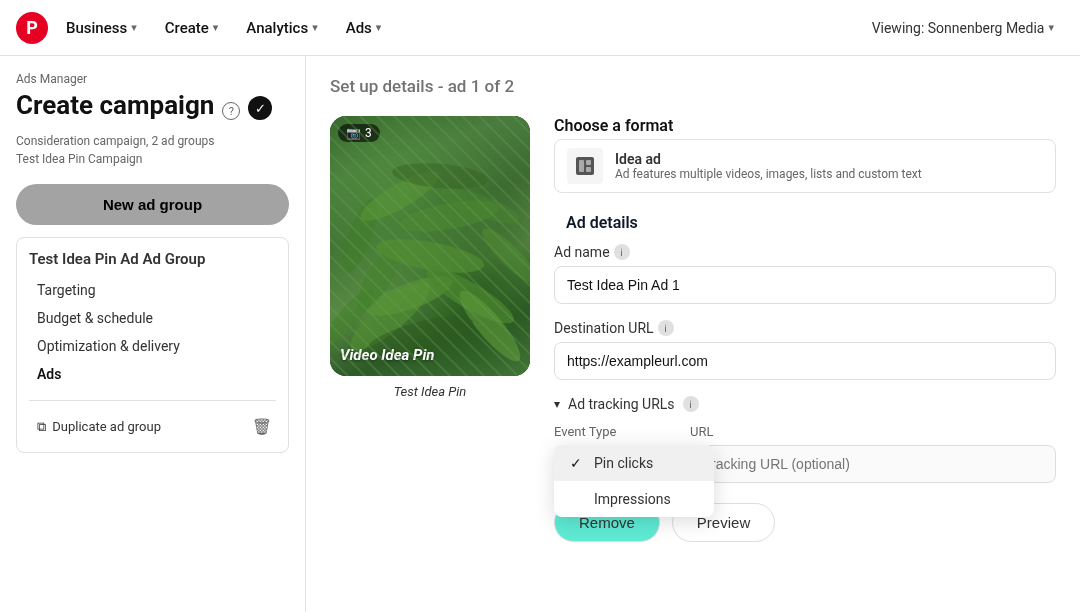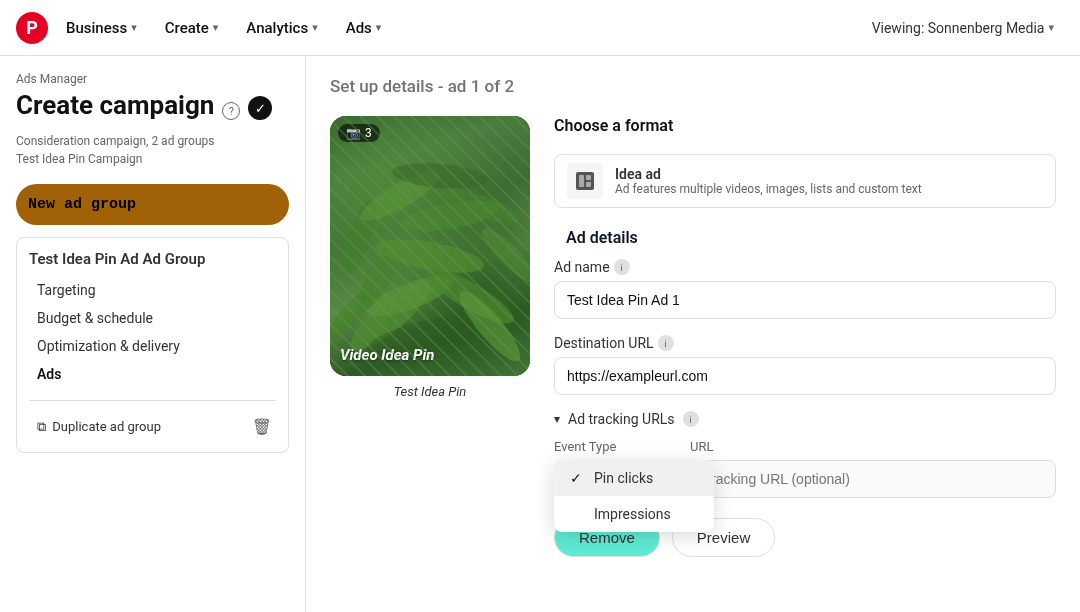--- a/index.html
+++ b/index.html
@@ -57,29 +57,28 @@
     .sidebar-ads-manager { font-size: 12px; color: #666; margin-bottom: 4px; }
     .sidebar-title-row { display: flex; align-items: flex-end; gap: 8px; margin-bottom: 12px; }
     .sidebar-title { font-size: 26px; font-weight: 700; color: #111; }
     .sidebar-help { width: 18px; height: 18px; border-radius: 50%; border: 1px solid #666; display: flex; align-items: center; justify-content: center; font-size: 11px; color: #666; cursor: pointer; }
     .sidebar-check { width: 24px; height: 24px; background: #111; border-radius: 50%; display: flex; align-items: center; justify-content: center; color: #fff; font-size: 13px; }
     .sidebar-campaign-info { font-size: 12px; color: #666; margin-bottom: 16px; line-height: 1.5; }
 
     .new-ad-group-btn {
       width: 100%;
       padding: 12px;
-      background: #a16207;
+      background: #a3a3a3;
       border: none;
       border-radius: 24px;
       font-size: 15px;
       font-weight: 600;
       cursor: pointer;
-      text-align: left;
+      text-align: center;
       margin-bottom: 12px;
-      font-family: Liberation Mono, monospace;
     }
 
     .ad-group-section {
       border: 1px solid #e0e0e0;
       border-radius: 8px;
       padding: 12px;
     }
     .ad-group-name { font-size: 15px; font-weight: 600; margin-bottom: 8px; }
     .ad-group-nav-item {
       padding: 6px 8px;
@@ -168,21 +167,21 @@
       padding: 2px 8px;
       font-size: 12px;
       display: flex; align-items: center; gap: 4px;
     }
     .pin-caption { font-size: 13px; color: #333; margin-top: 8px; text-align: center; font-style: italic; }
 
     
     .right-panel { flex: 1; }
 
     .format-section { margin-bottom: 20px; }
-    .section-label { font-size: 16px; font-weight: 600; margin-bottom: 19px; color: #111; }
+    .section-label { font-size: 16px; font-weight: 600; margin-bottom: 4px; color: #111; }
 
     .format-option {
       display: flex; align-items: center; gap: 12px;
       padding: 8px 12px;
       border: 1px solid #e0e0e0;
       border-radius: 8px;
       cursor: pointer;
     }
     .format-icon {
       width: 36px; height: 36px;

